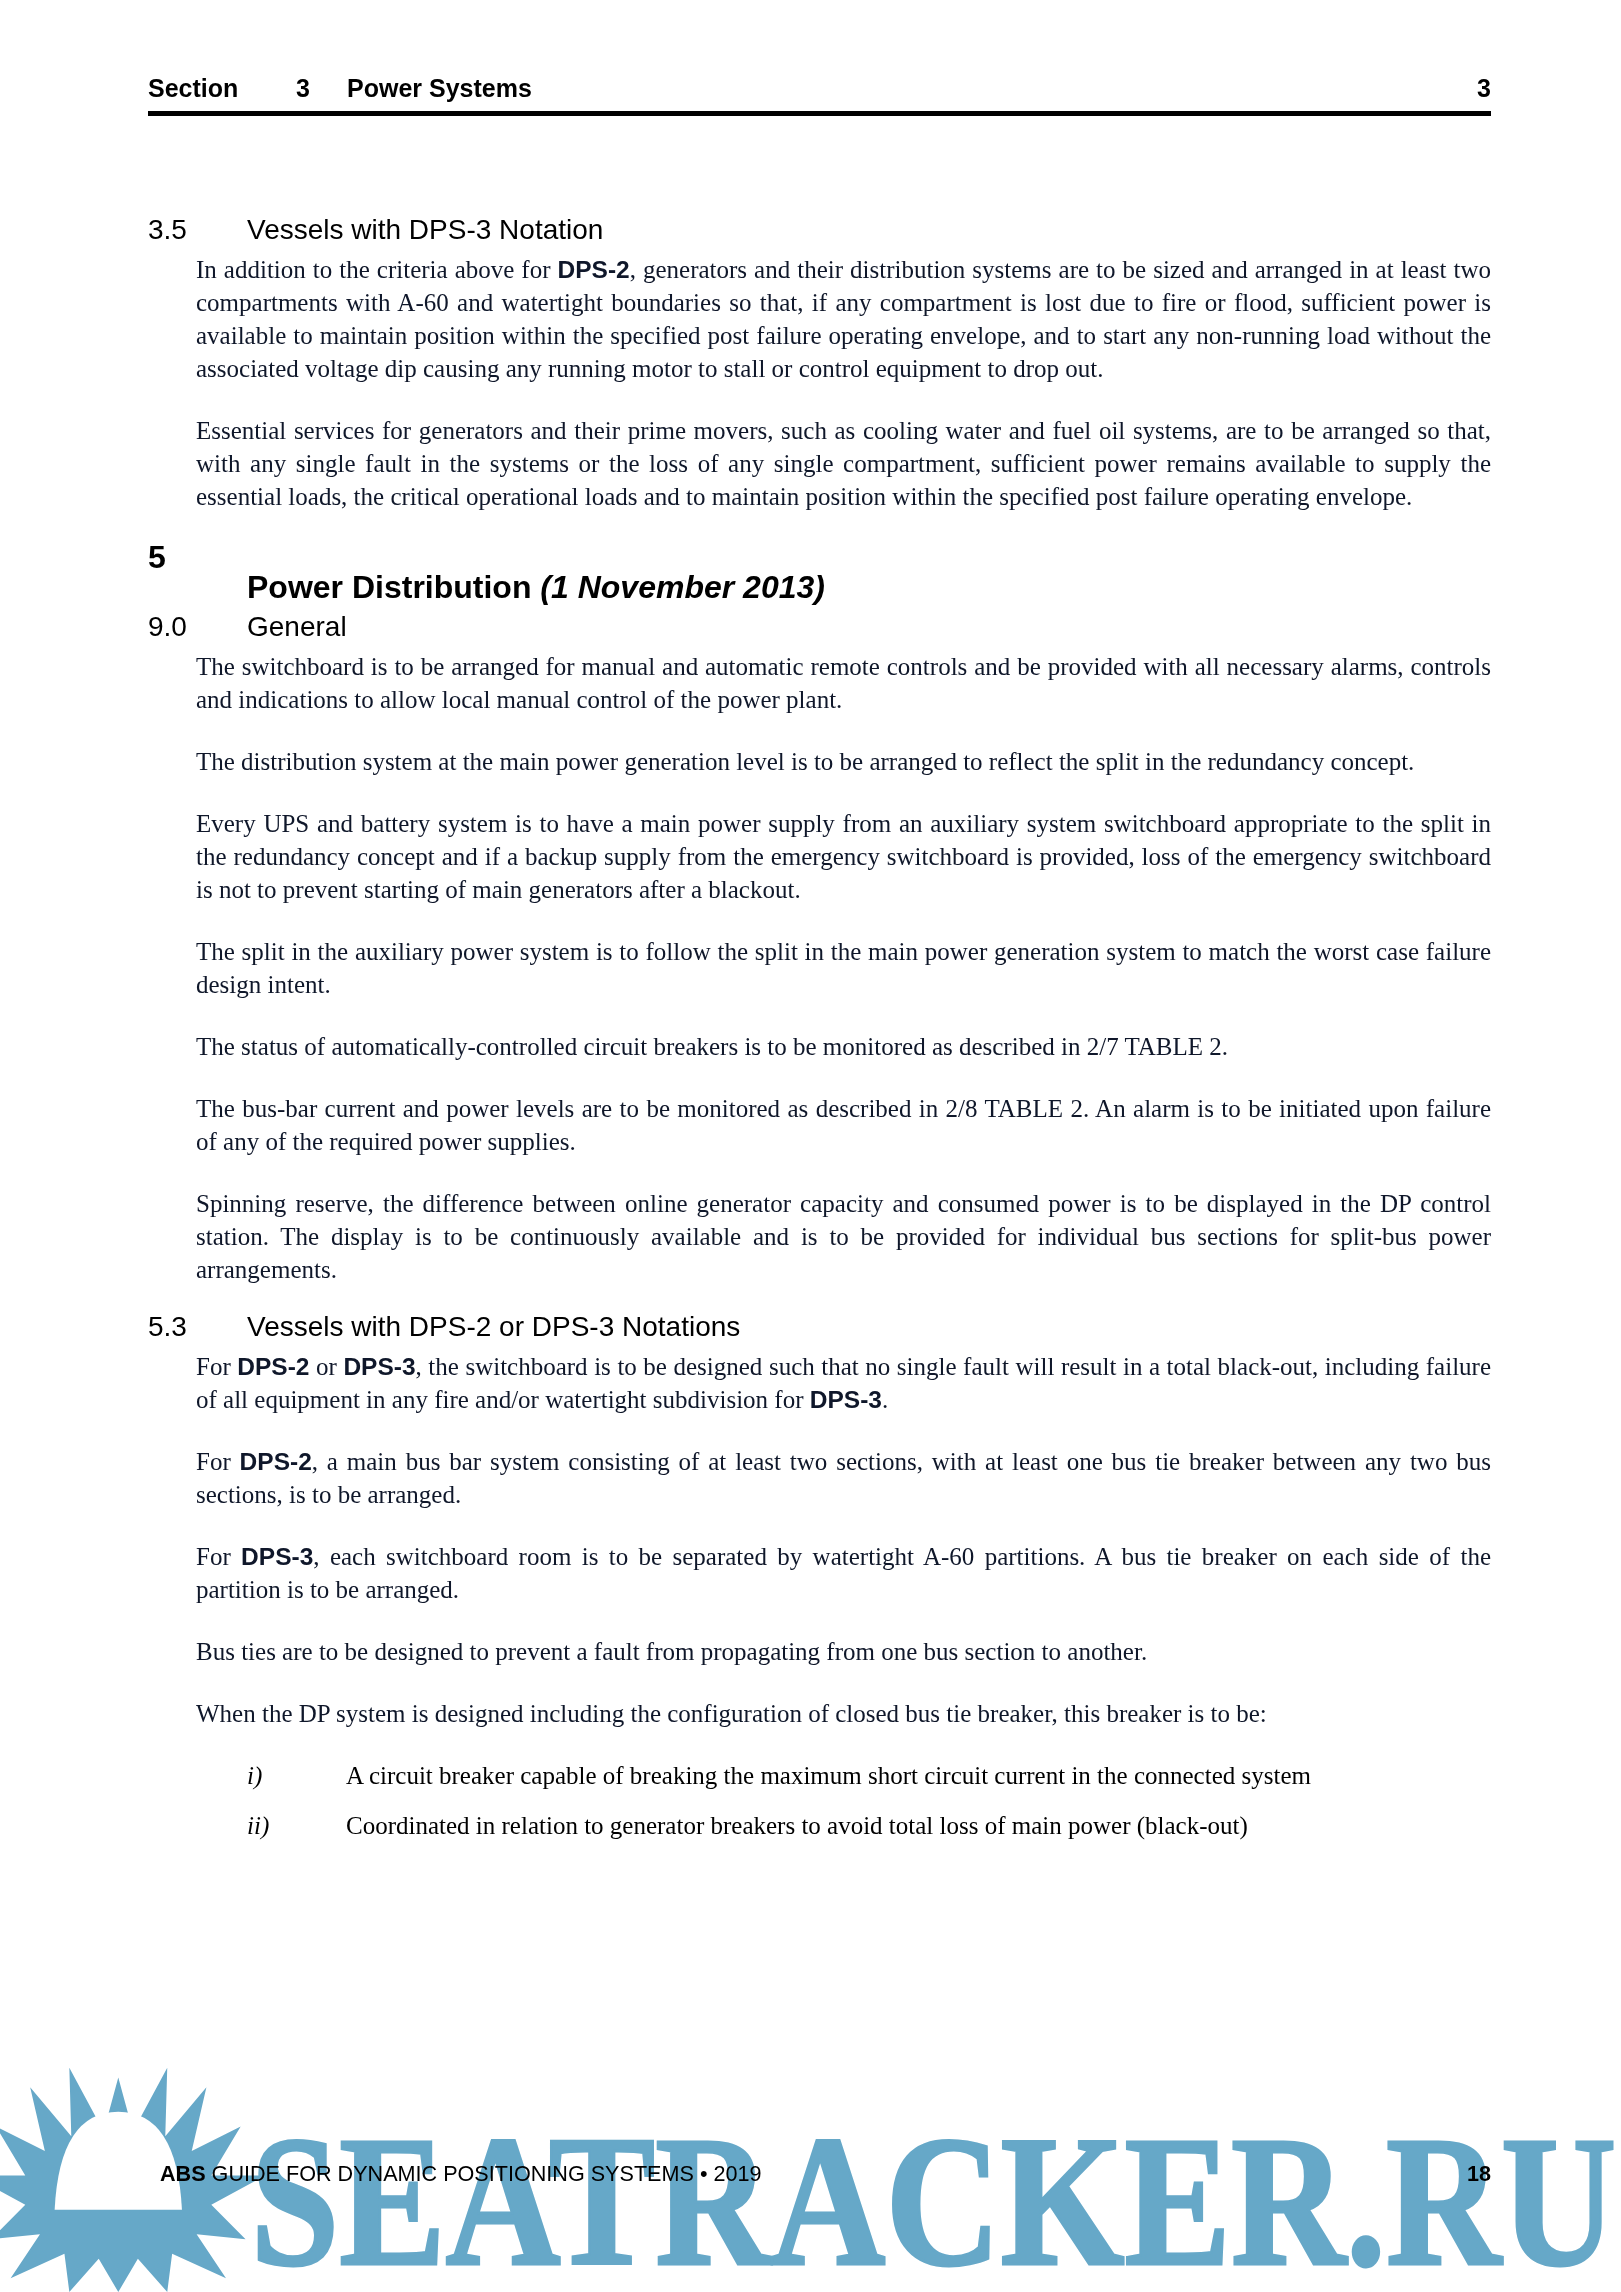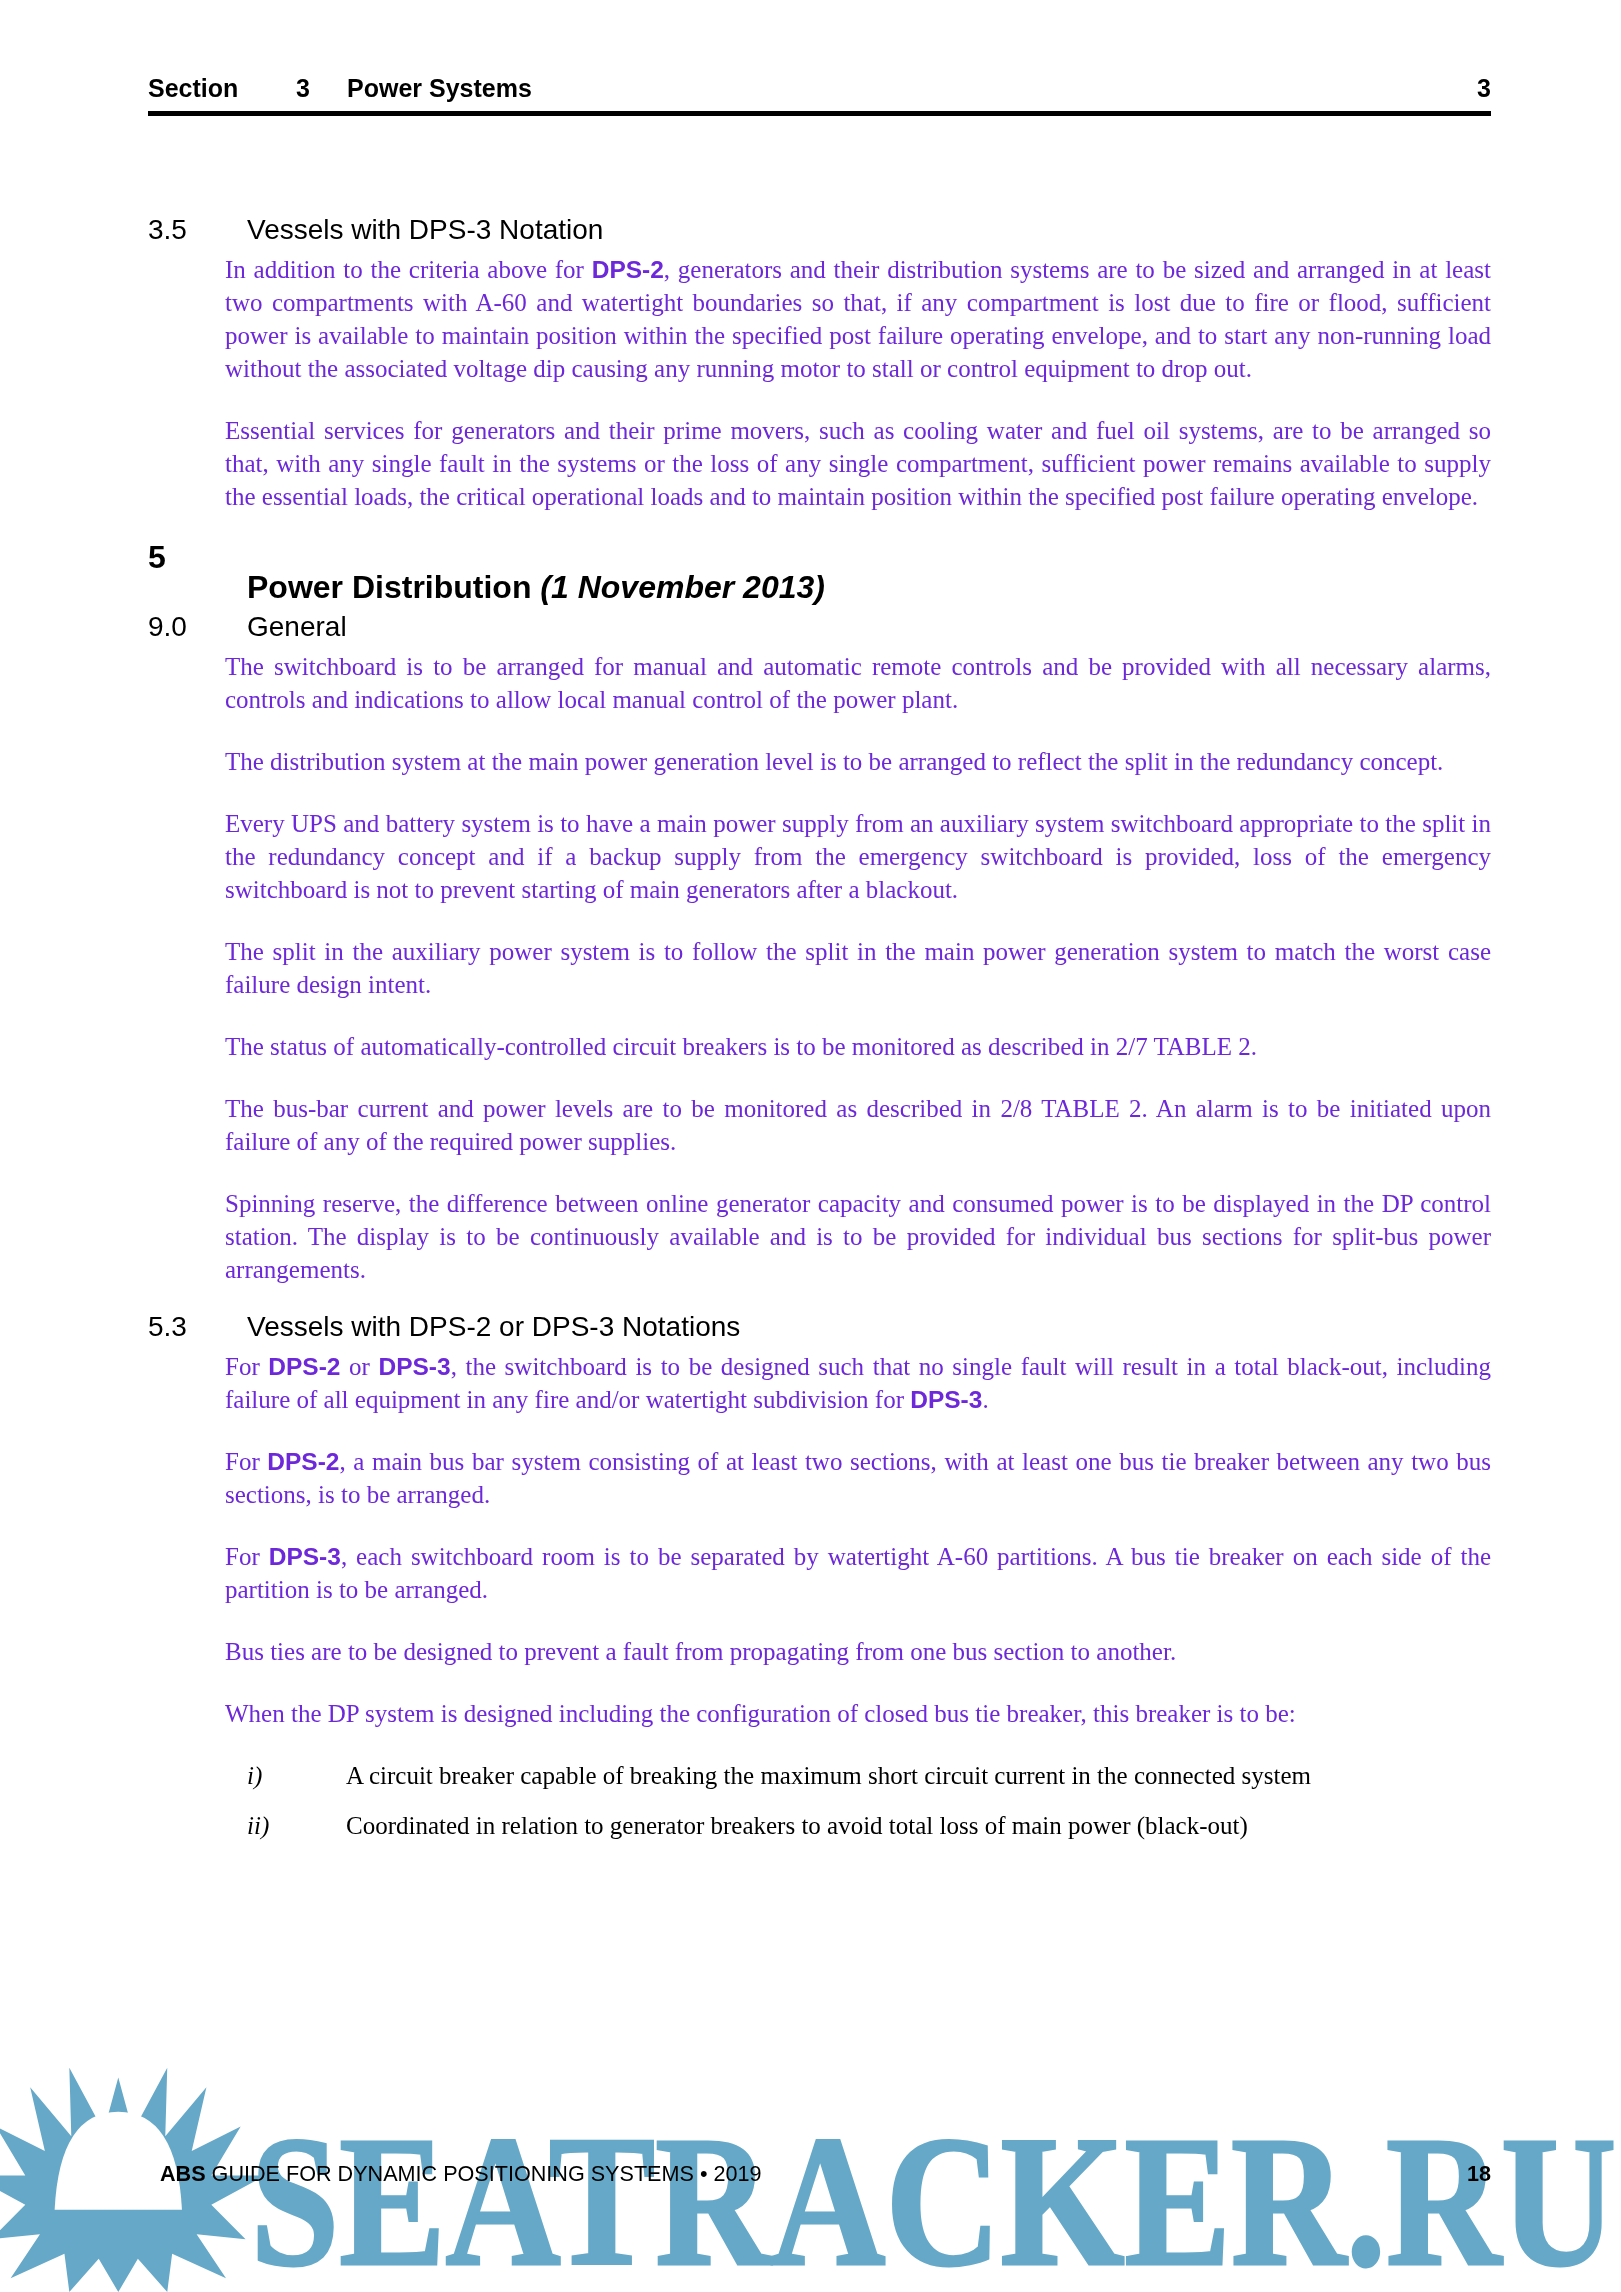--- a/index.html
+++ b/index.html
@@ -21,21 +21,21 @@
   h2.sub .num { position: absolute; left: 0; top: 0; }
   h2.sub .title { position: absolute; left: 99px; top: 0; }
 
   h1.sec { font-family: "Liberation Sans", sans-serif; font-weight: bold; font-size: 32px;
     margin: 0; position: relative; height: 43px; color: #000; }
   h1.sec .num { position: absolute; left: 0; top: 0; }
   h1.sec .title { position: absolute; left: 99px; top: 0; margin-top: 30px; }
   h1.sec .date { font-style: italic; }
 
   p.body { font-family: "Liberation Serif", serif; font-size: 25px; line-height: 33px;
-    margin: 0 0 29px 77px; text-align: justify; color: #6d28d9; }
+    margin: 0 0 29px 48px; text-align: justify; color: #0f172a; }
   p.body b { font-family: "Liberation Sans", sans-serif; font-weight: bold; font-size: 24.5px; }
 
   .list-item { font-family: "Liberation Serif", serif; font-size: 25px; line-height: 33px;
     position: relative; margin: 0 0 16.7px 99px; height: 33px; color: #000; }
   .list-item .marker { position: absolute; left: 0; top: 0; font-style: italic; }
   .list-item .text { position: absolute; left: 99px; top: 0; white-space: nowrap; }
 
   .footer { position: absolute; left: 148px; top: 2161px; width: 1343px; height: 29px;
     font-family: "Liberation Sans", sans-serif; font-size: 21.6px; color: #000; z-index: 3; }
   .footer .left { position: absolute; left: 0; top: 0; }

